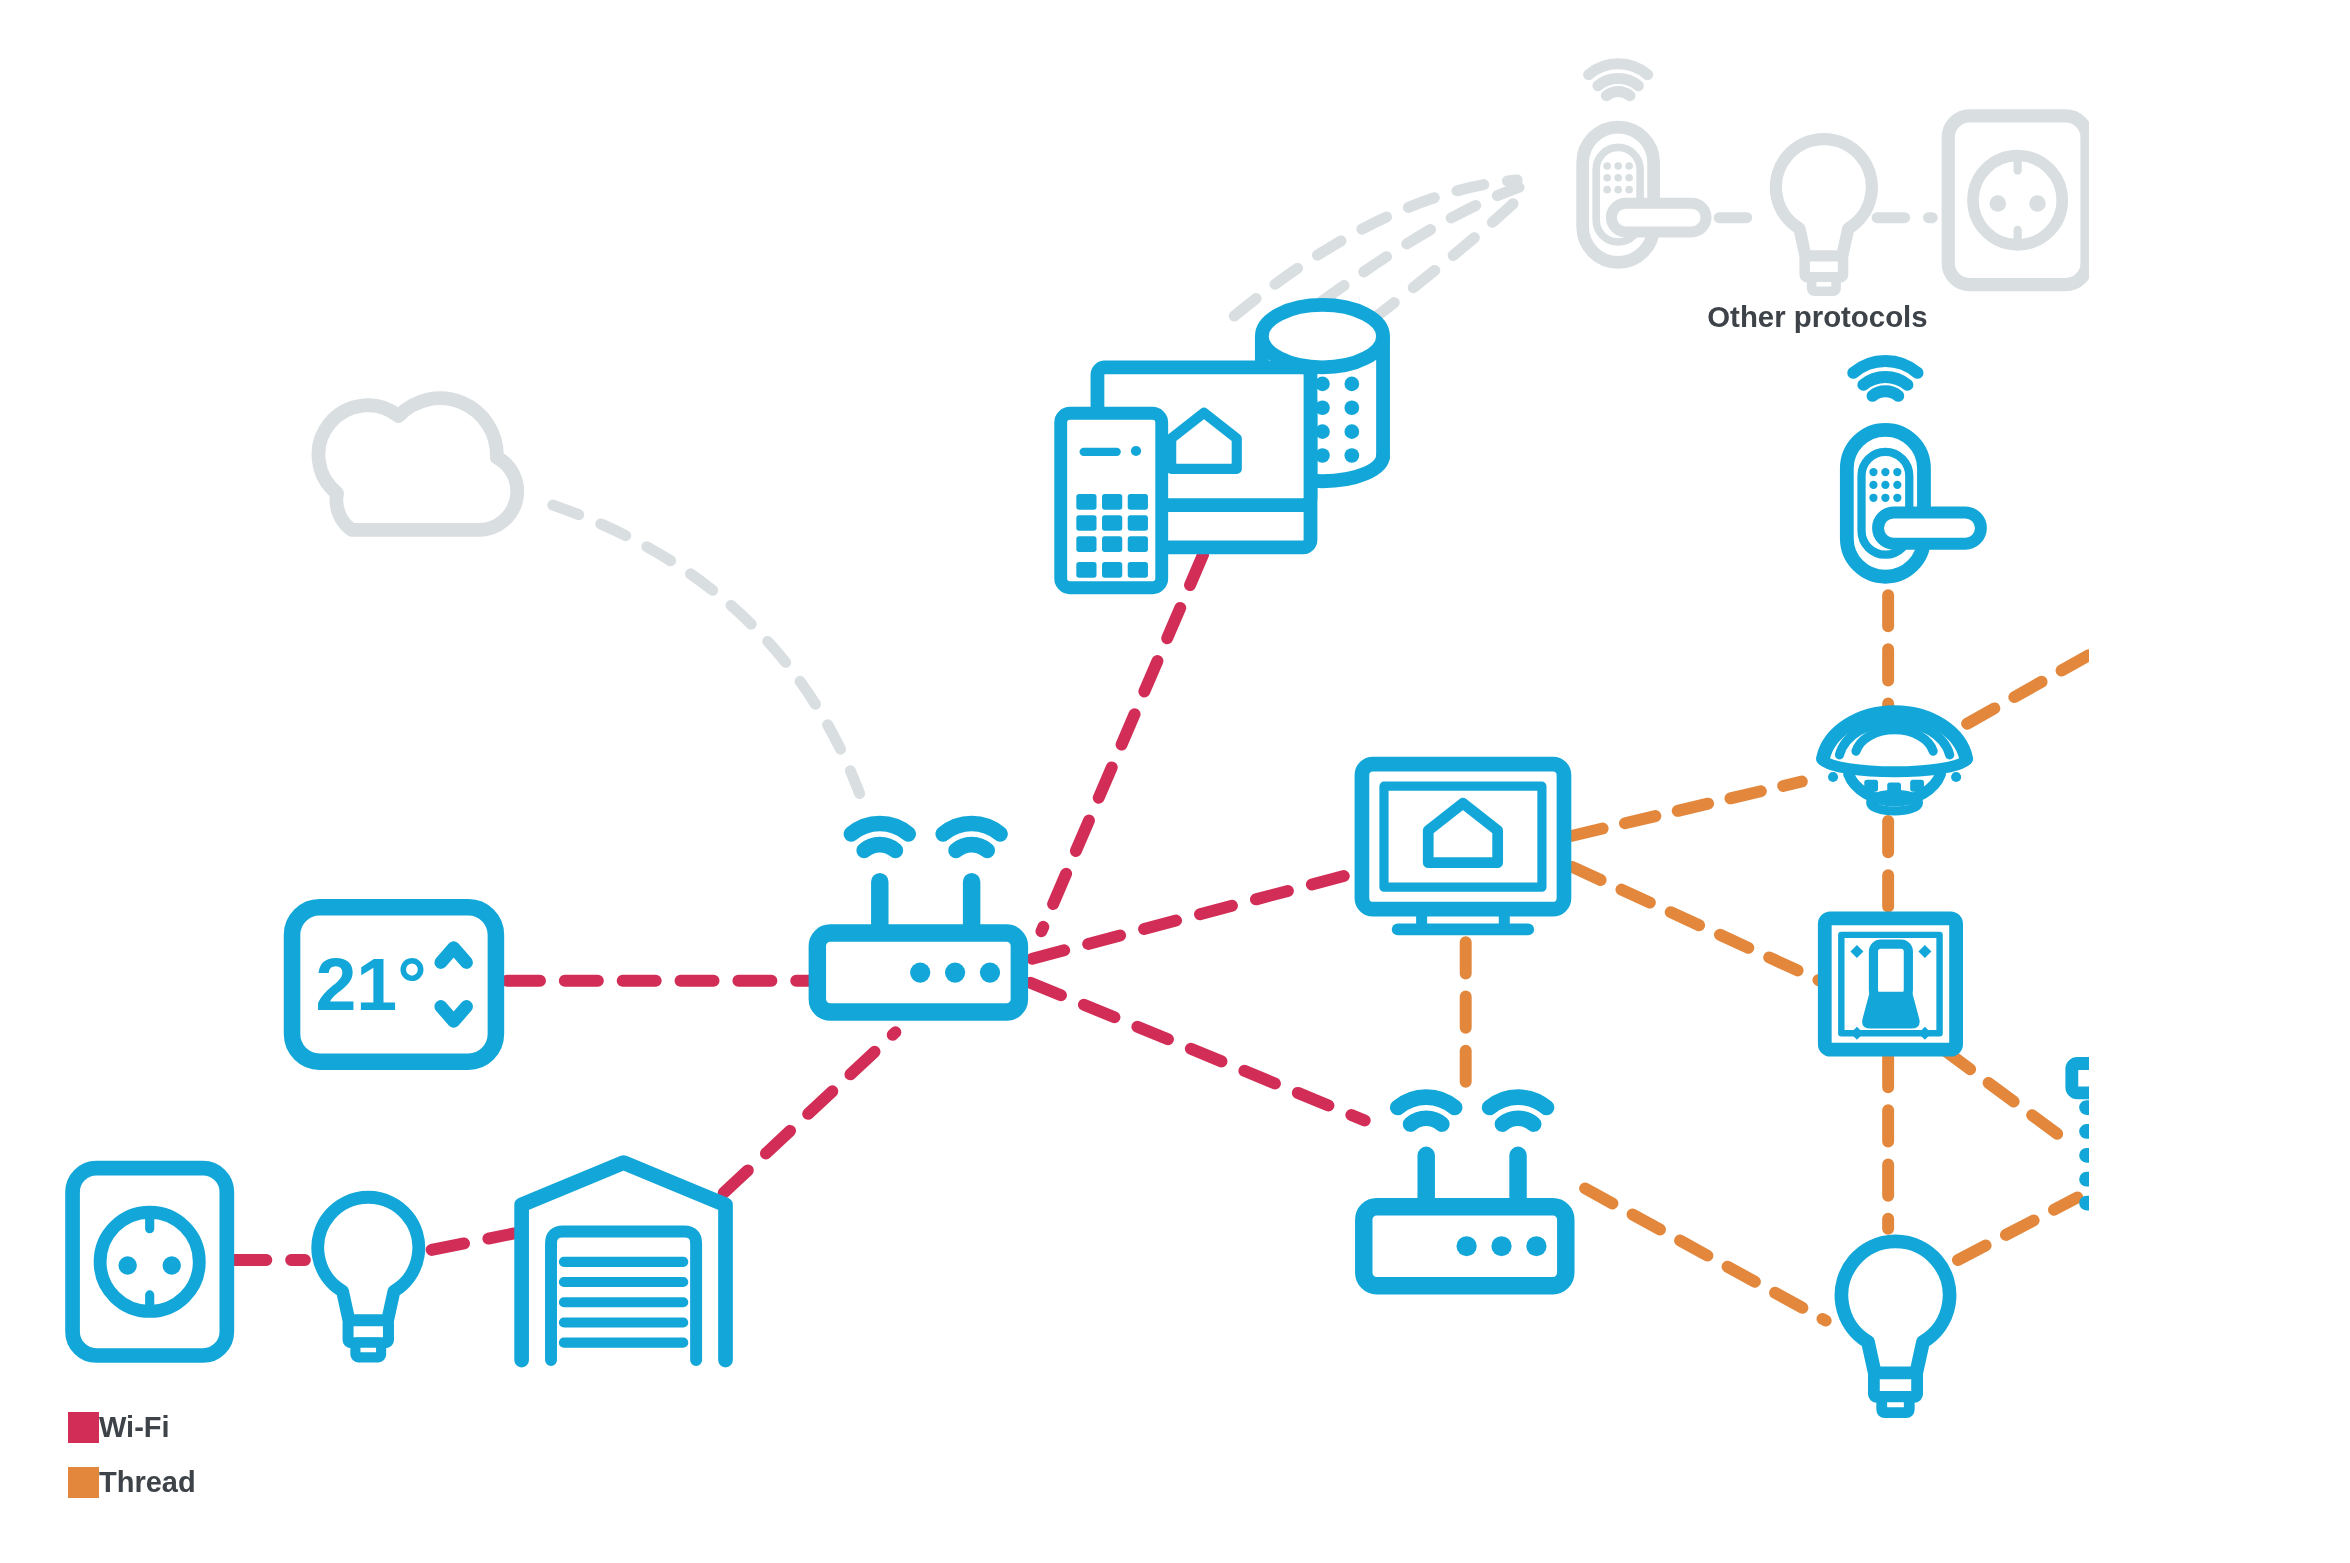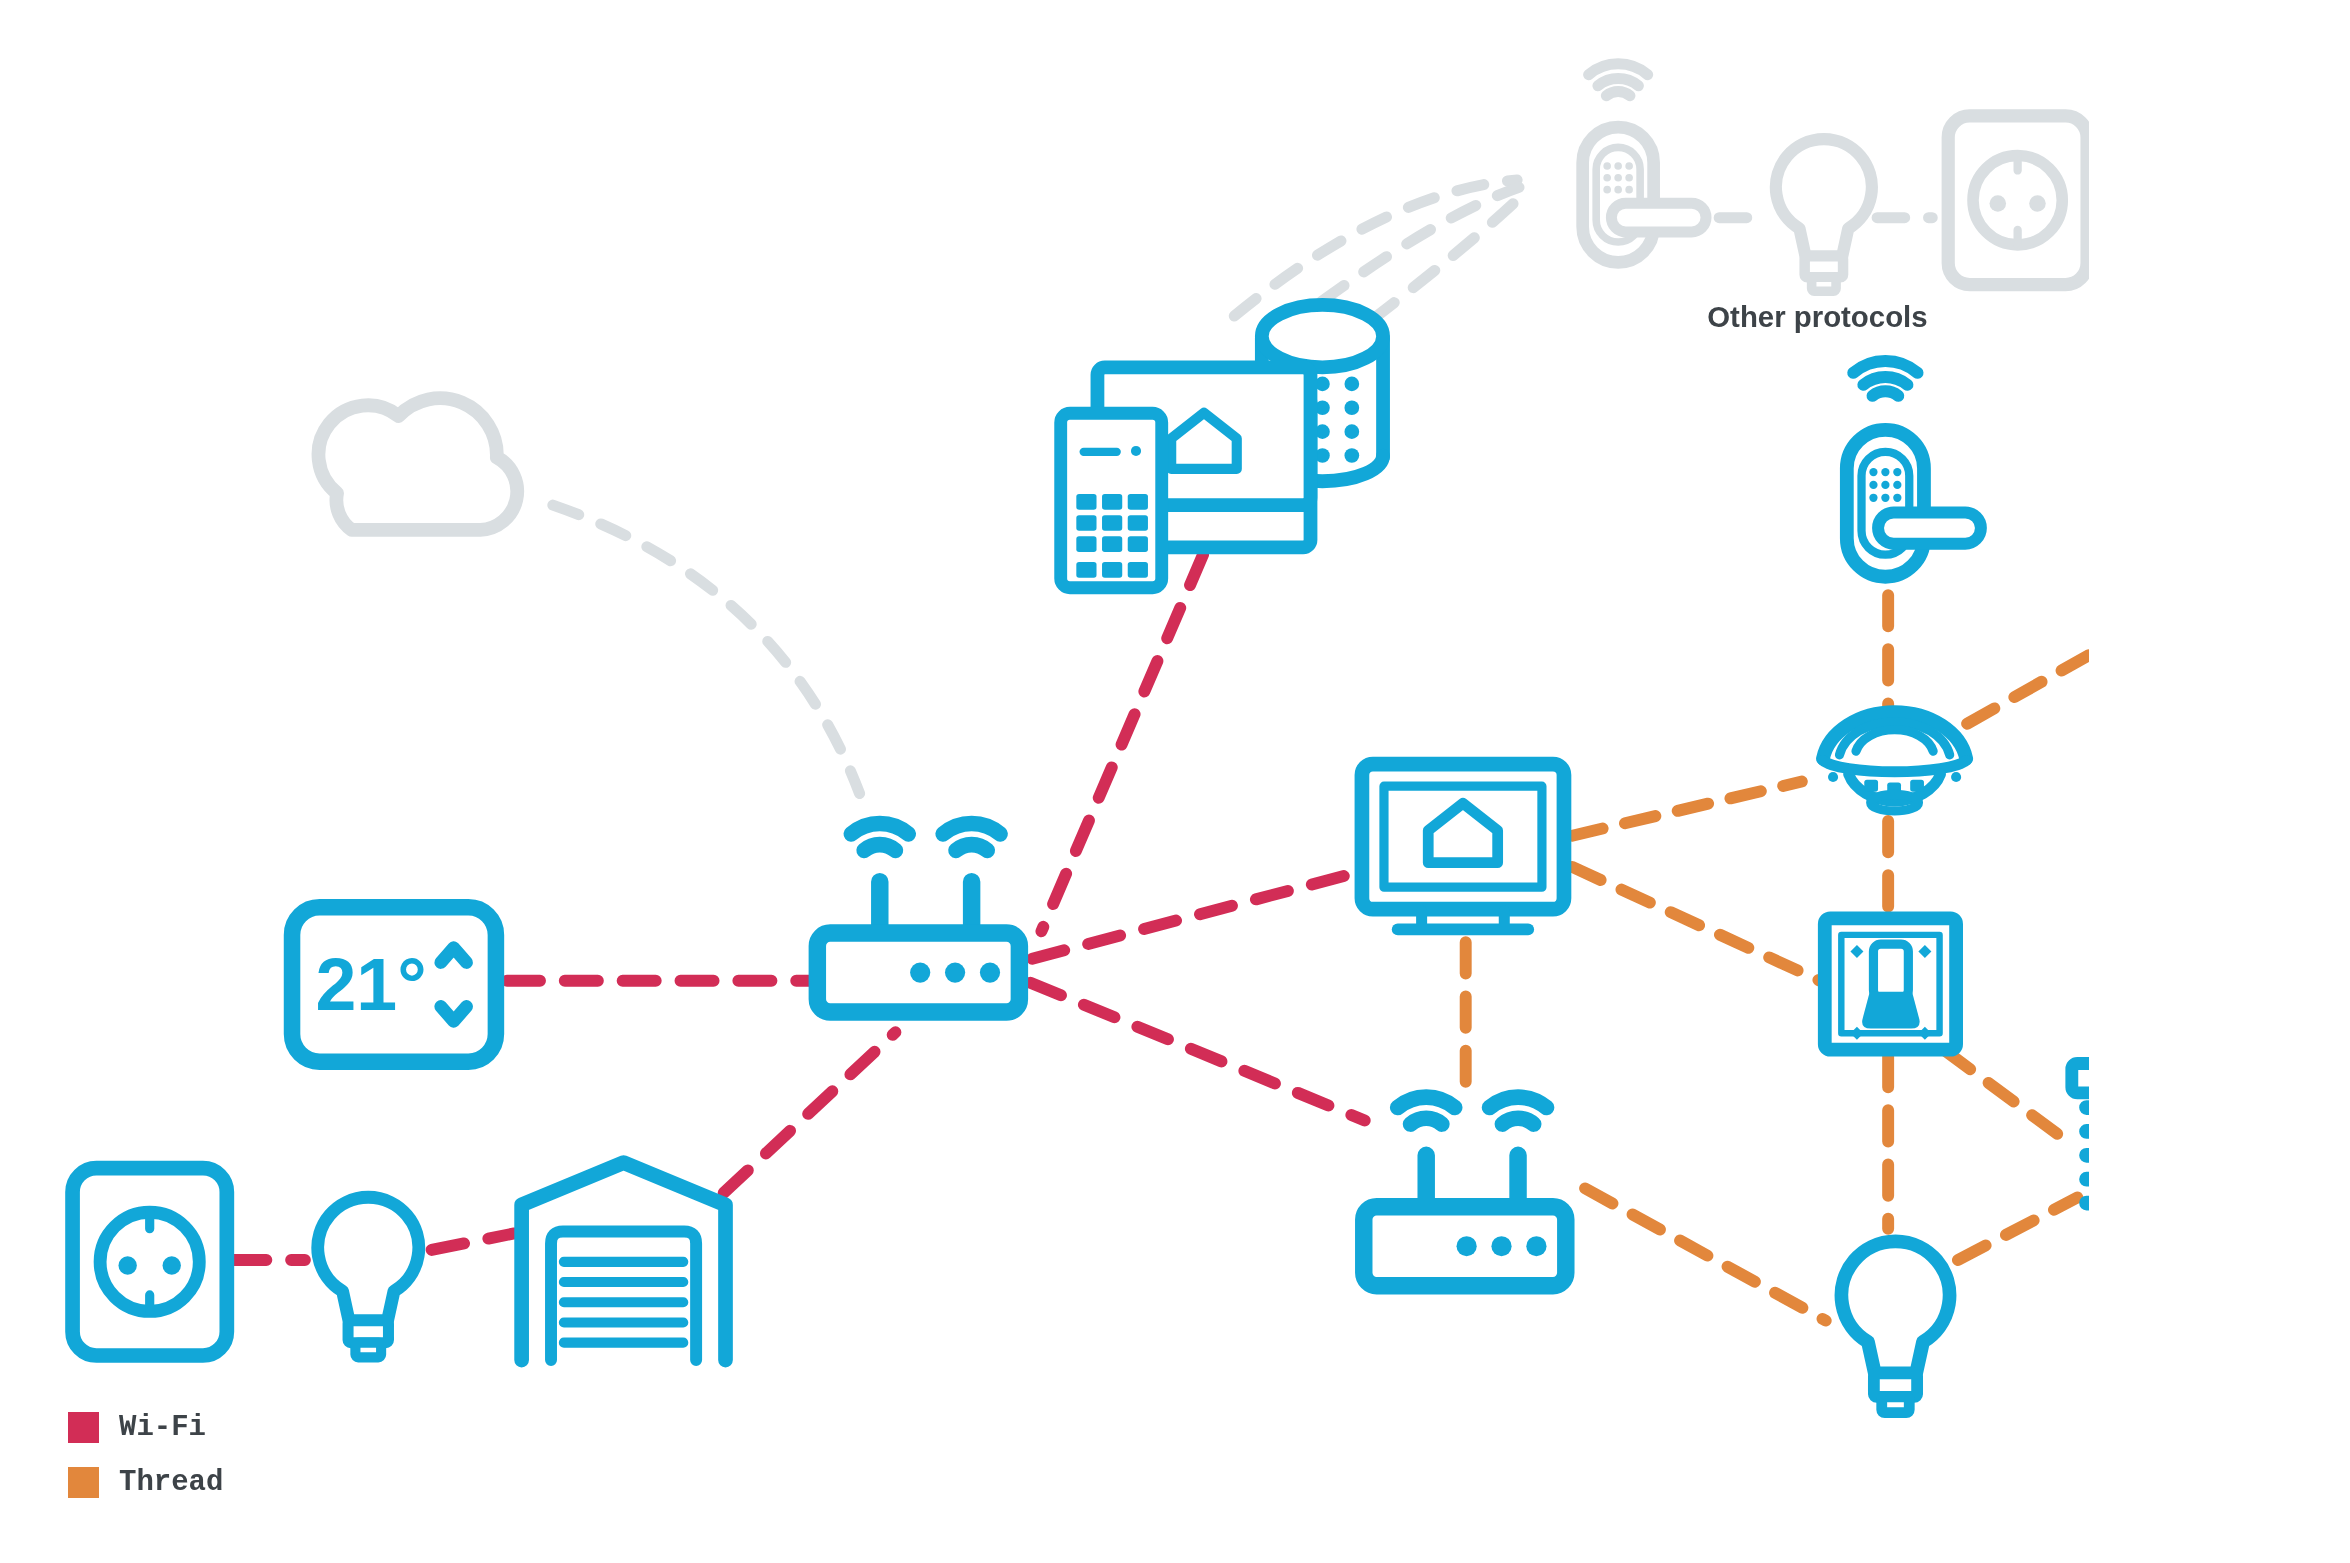--- a/index.html
+++ b/index.html
@@ -20,21 +20,21 @@
   .wh{fill:#fff;stroke:currentColor;stroke-linecap:round;stroke-linejoin:round;}
   .teal{color:var(--device-teal);}
   .grey{color:var(--inactive-grey);}
   .wifi-line{stroke:var(--wifi-red);fill:none;stroke-width:13;stroke-dasharray:36 27;stroke-linecap:round;}
   .thread-line{stroke:var(--thread-orange);fill:none;stroke-width:13;stroke-dasharray:34 25;stroke-linecap:round;}
   .grey-line{stroke:var(--inactive-grey);fill:none;stroke-width:12;stroke-dasharray:30 26;stroke-linecap:round;}
   .diagram-label{fill:var(--label-dark);font-weight:700;font-size:32px;}
   .thermo-text{fill:var(--device-teal);font-weight:700;font-size:80px;}
   
   .legend{position:absolute;left:68px;top:1412px;display:flex;flex-direction:column;gap:24px;}
-  .legend-row{display:flex;align-items:center;gap:20px;font-family:Liberation Mono, monospace;}
+  .legend-row{display:flex;align-items:center;}
   .legend-swatch{width:31px;height:31px;}
   .legend-swatch.wifi{background:var(--wifi-red);}
   .legend-swatch.thread{background:var(--thread-orange);}
   .legend-label{font-size:29px;font-weight:700;color:var(--label-dark);line-height:31px;}
 </style>
 </head>
 <body>
 
 <div class="stage">
 

